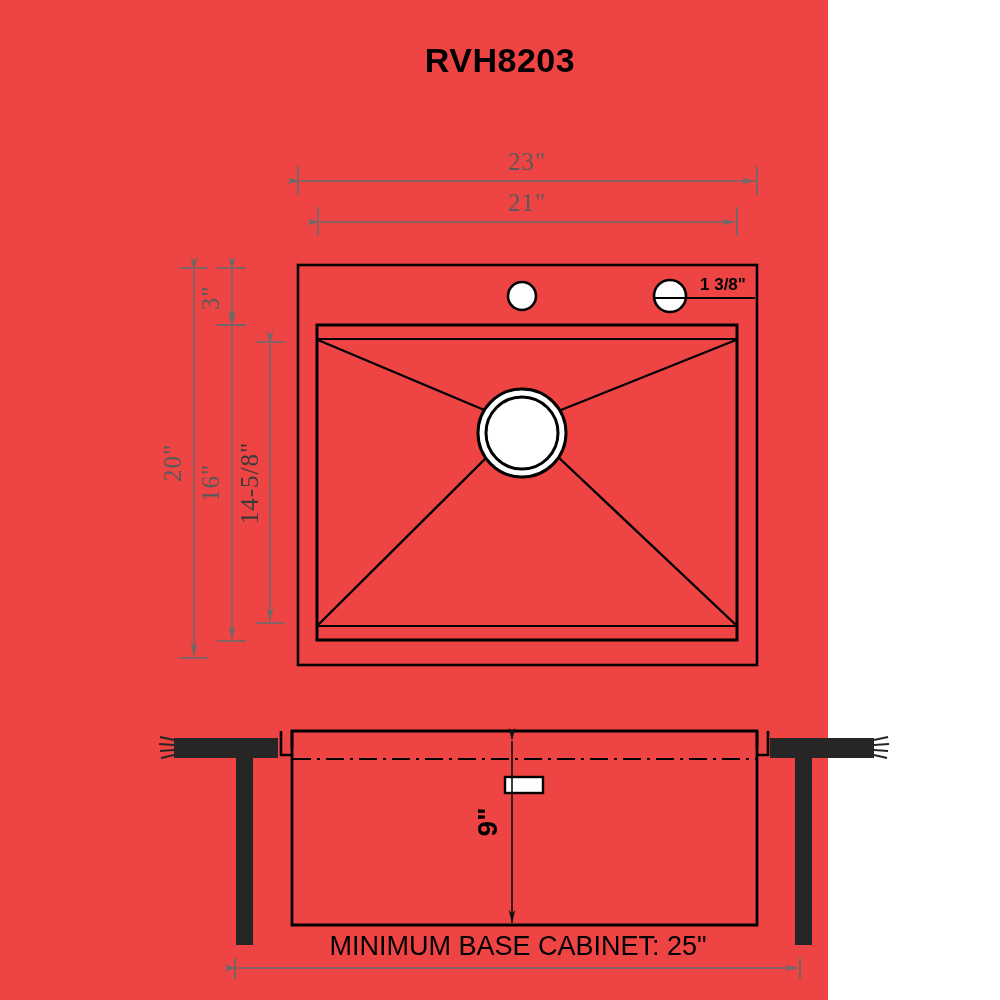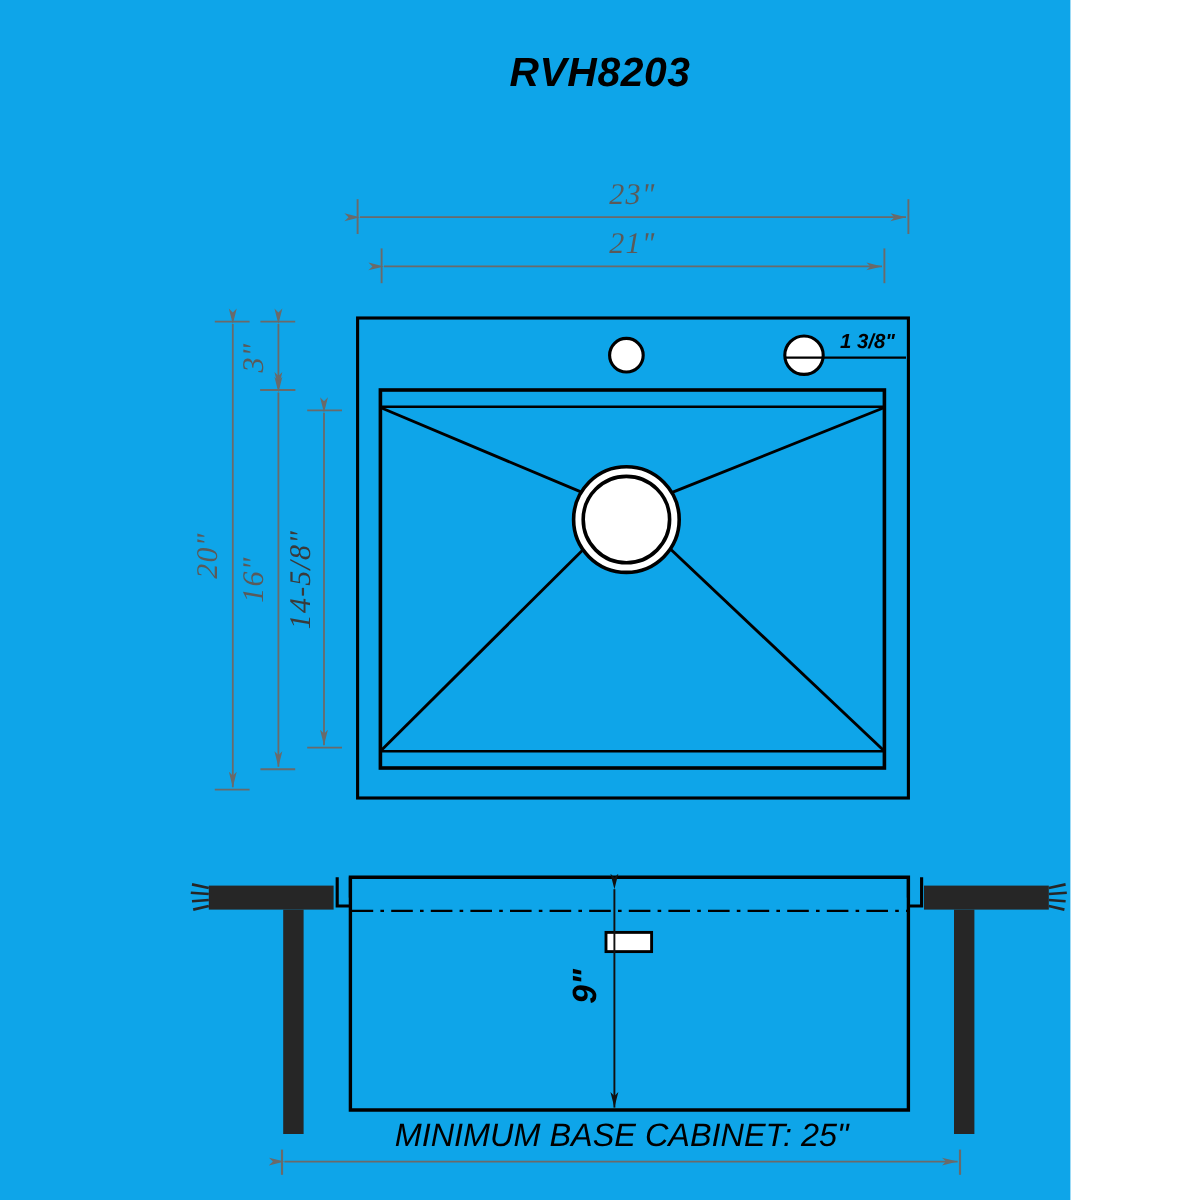--- a/index.html
+++ b/index.html
@@ -10,24 +10,23 @@
   }
   body {
     width: 1000px;
     height: 1000px;
     font-family: "Liberation Sans", sans-serif;
     color: #000000;
     overflow: hidden;
   }
   #sheet {
     position: relative;
-    width: 892px;
+    width: 828px;
     height: 1000px;
-    background: #0ea5e9;
-    font-style: italic;
+    background: #ef4444;
   }
   #drawing {
     position: absolute;
     top: 0;
     left: 0;
     width: 1000px;
     height: 1000px;
     display: block;
   }
   .title-text {

